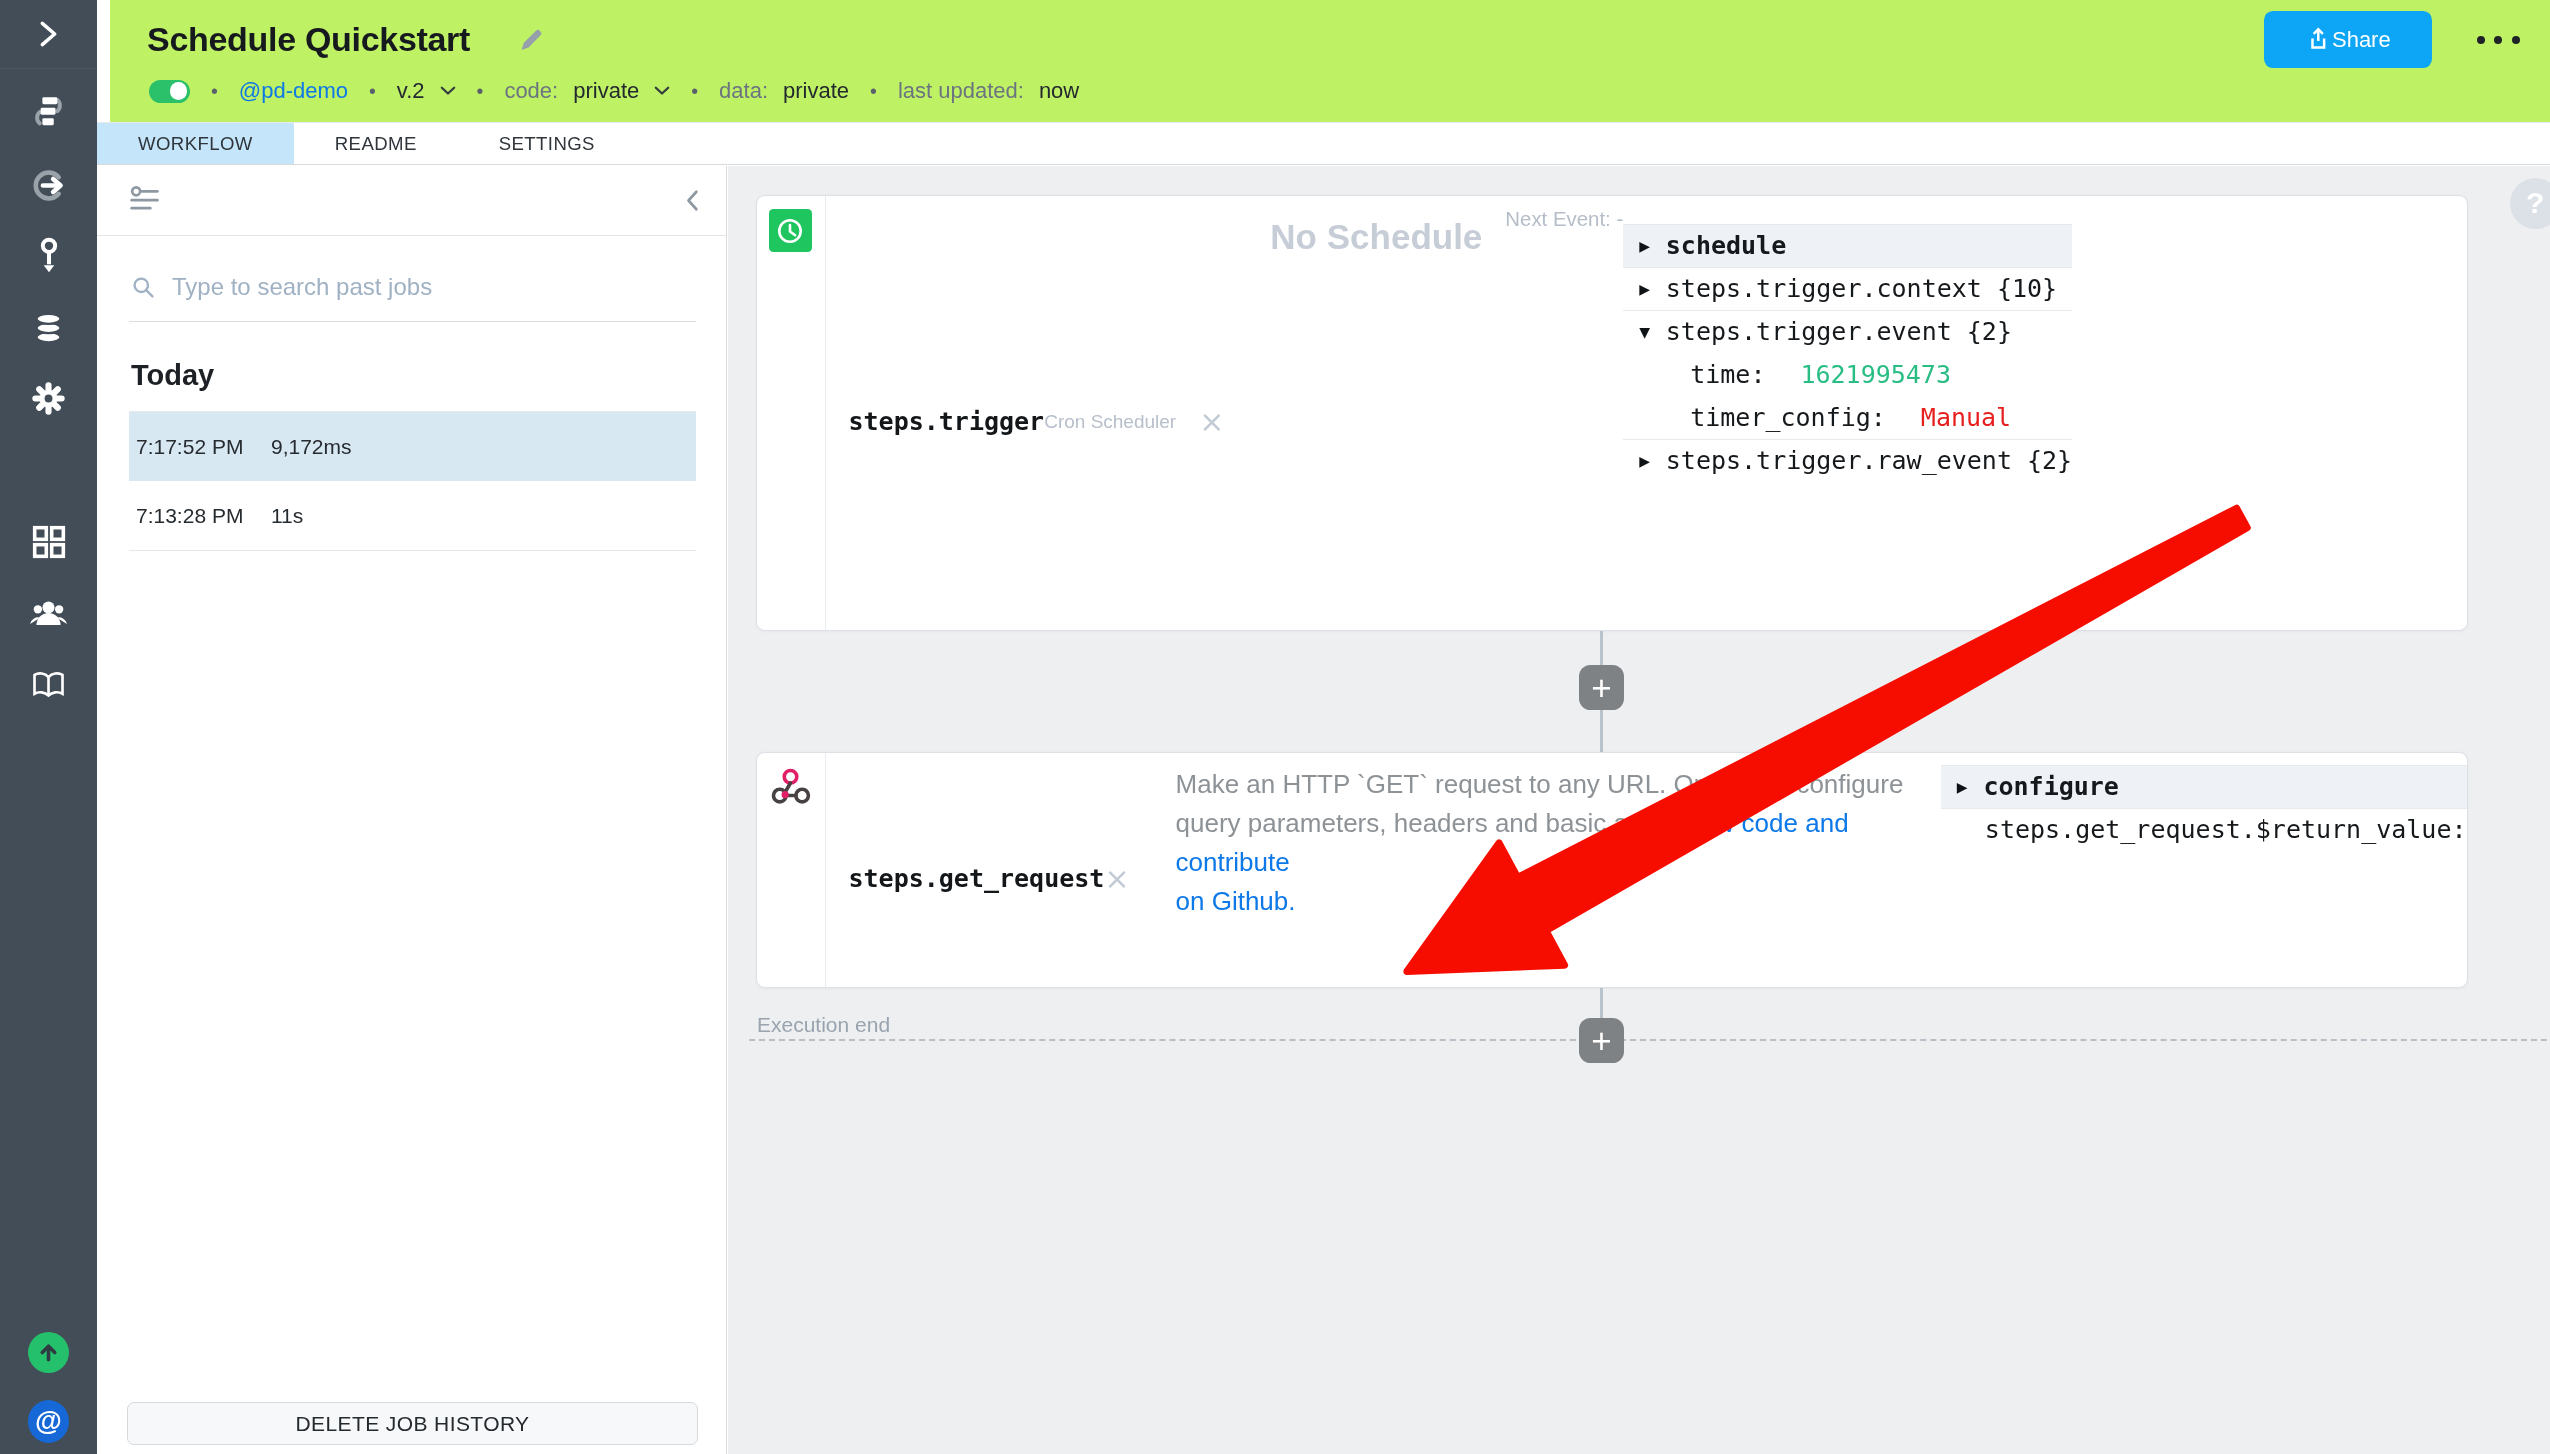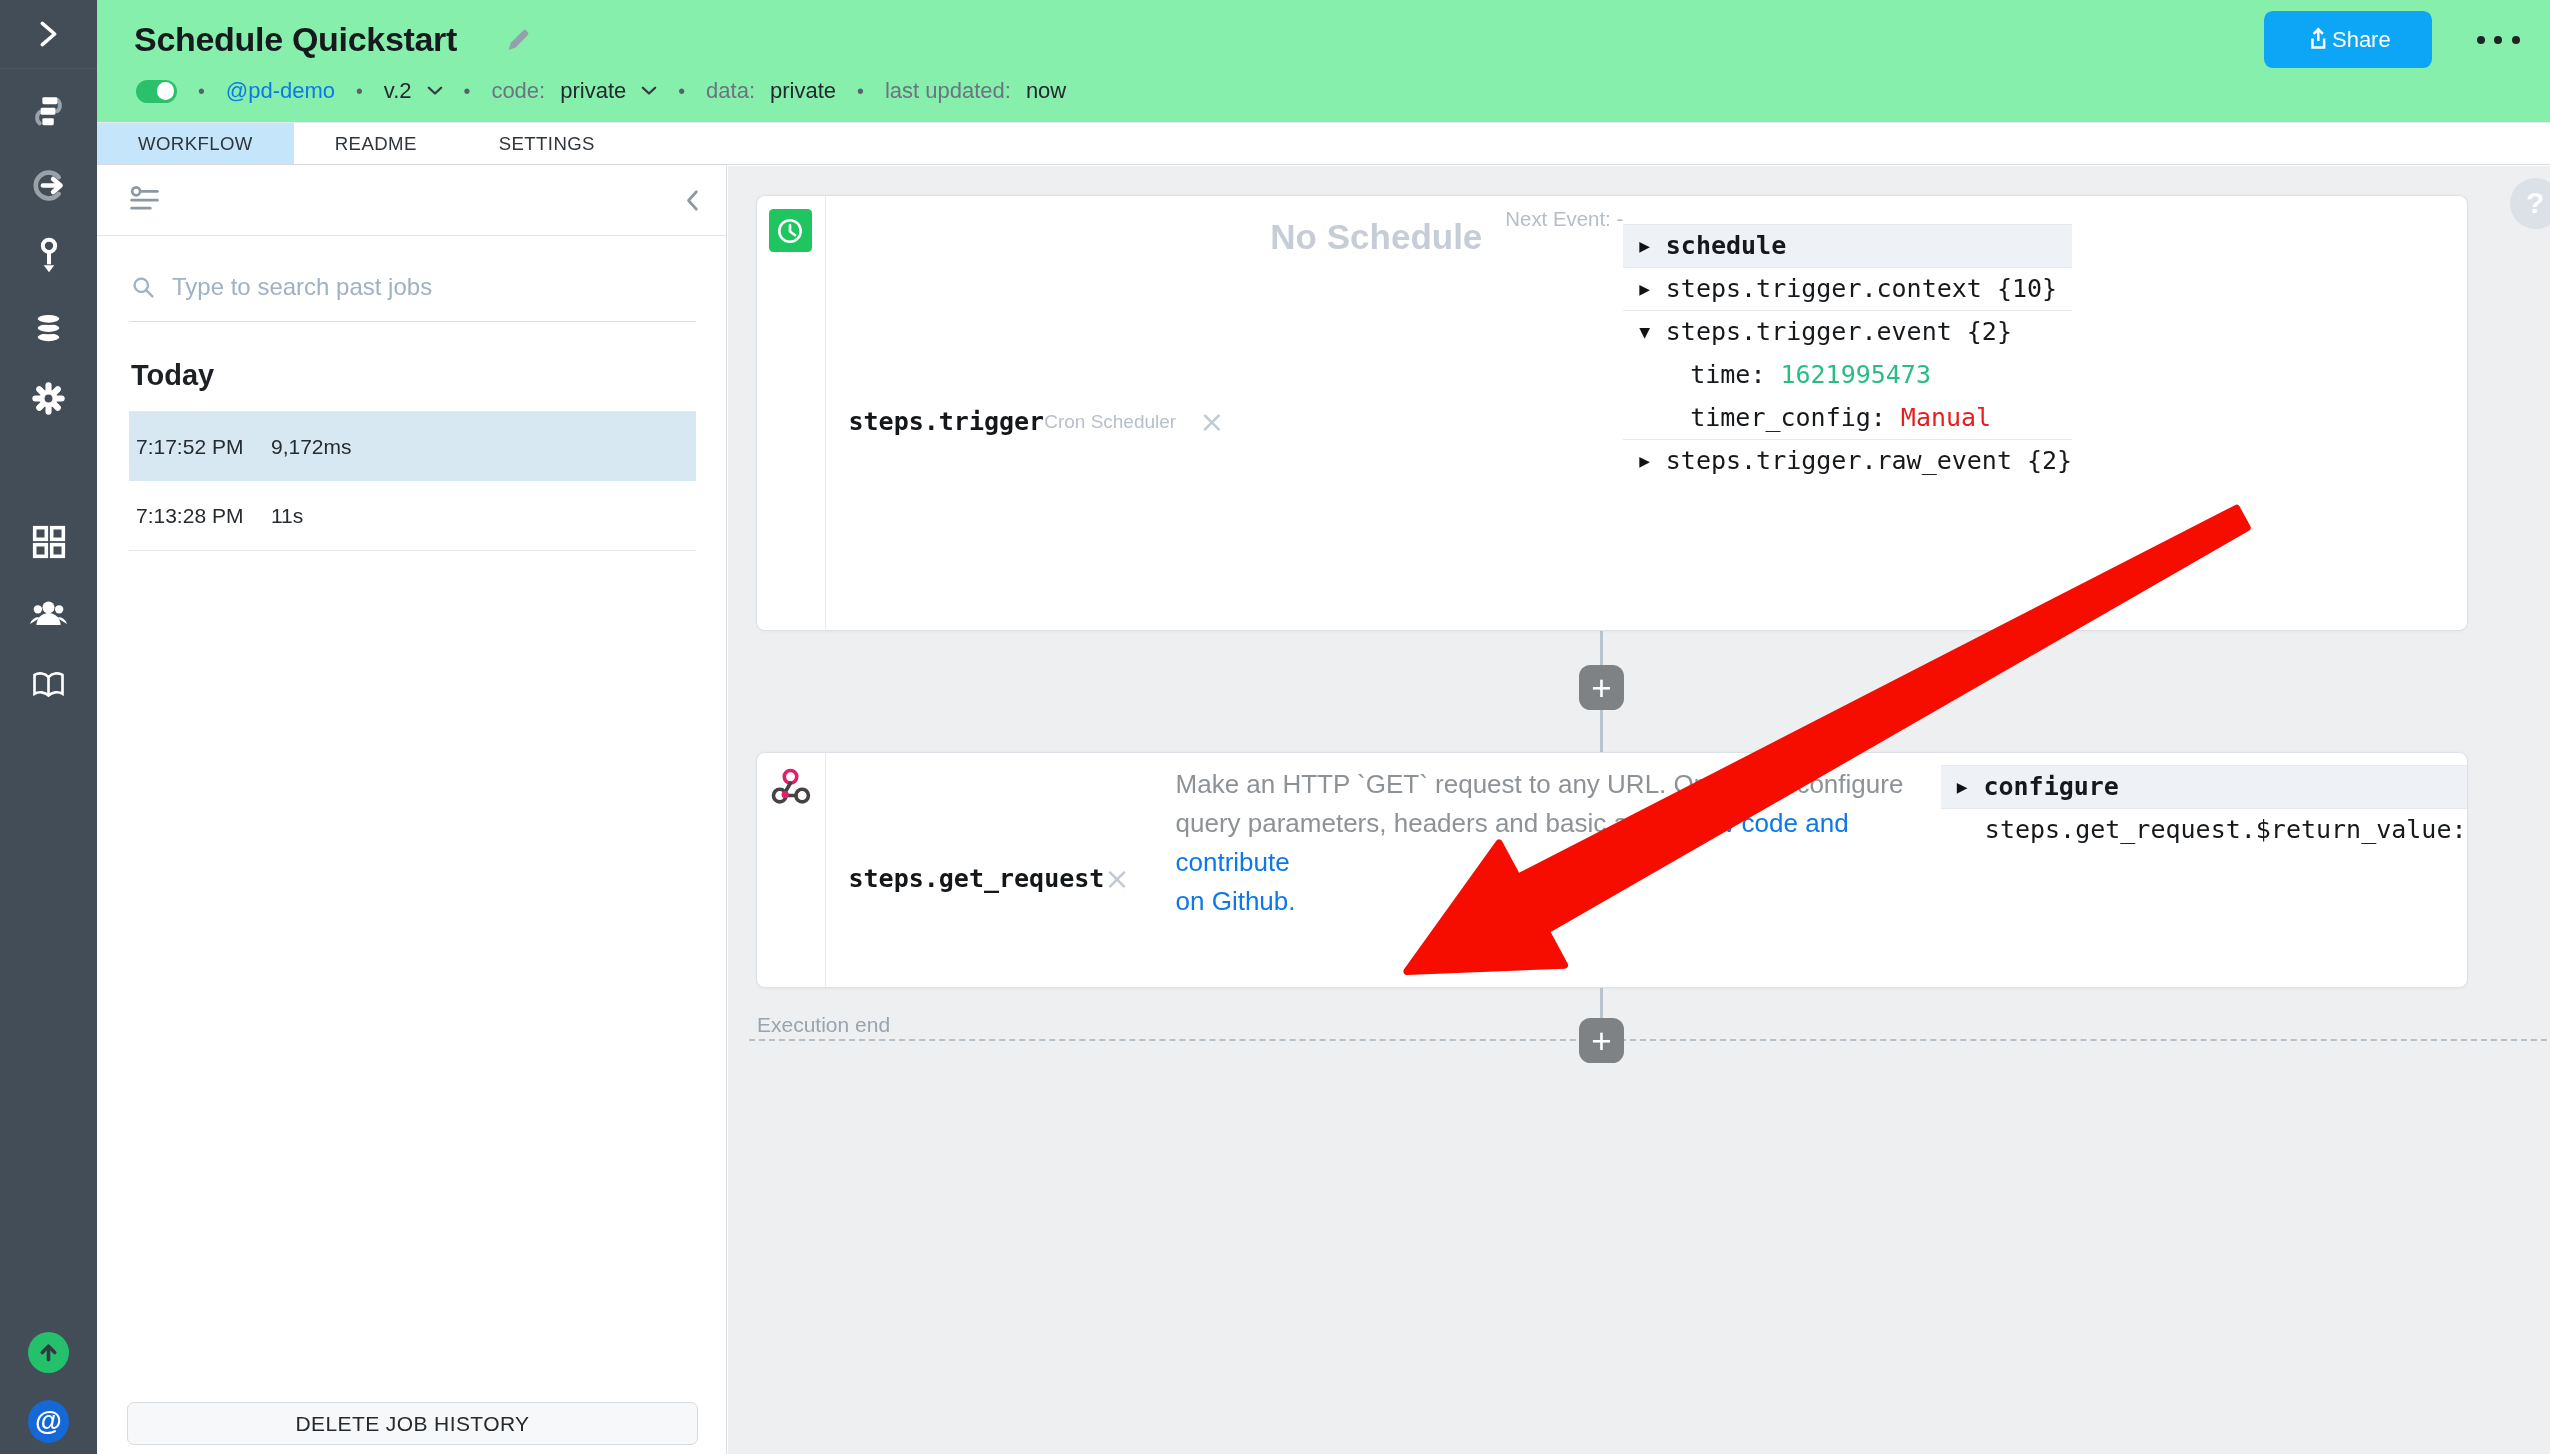--- a/index.html
+++ b/index.html
@@ -12,21 +12,21 @@
              display:flex; flex-direction:column; align-items:center; z-index:20; }
   .icon-btn { width:41px; height:41px; display:flex; align-items:center; justify-content:center; cursor:pointer; }
   .sidebar-top { width:100%; display:flex; justify-content:center; padding:13.3px 0; border-bottom:0.9px solid #4e5862; }
   .m26{margin-top:23px}.m36{margin-top:32px}.m33{margin-top:29px}.m116{margin-top:103px}.m34{margin-top:30px}.m35{margin-top:31px}
   .mauto{margin-top:auto}.m31{margin-top:27.5px}.mb14{margin-bottom:12.4px}
   .round-green { width:41px;height:41px;border-radius:50%;background:#25c06c;display:flex;align-items:center;justify-content:center; }
   .avatar { width:43px;height:43px;border-radius:50%;background:#1568d6;display:flex;align-items:center;justify-content:center;
             color:#fff;font-size:27.5px;font-weight:bold; }
 
   
-  .topbar { position:absolute; left:97px; top:0; right:0; height:122px; background:#86efac; z-index:10; }
+  .topbar { position:absolute; left:110px; top:0; right:0; height:122px; background:#bef264; z-index:10; }
   .title-row { position:absolute; left:37px; top:10.6px; right:26.6px; height:58px; display:flex; align-items:center; }
   .page-title { font-size:34px; font-weight:bold; color:#16191d; letter-spacing:-0.3px; }
   .pencil-btn { margin-left:48px; display:flex; align-items:center; cursor:pointer; }
   .share-btn { margin-left:auto; width:168px; height:57px; background:#0da5f5; border:none; border-radius:8.9px;
                color:#fff; font-size:22px; display:flex; align-items:center; justify-content:center; gap:0; cursor:pointer;
                font-family:"Liberation Sans",sans-serif; }
   .more-btn { margin-left:41px; display:flex; gap:9.7px; cursor:pointer; padding:8.9px 3.5px; }
   .more-btn i { width:8px; height:8px; border-radius:50%; background:#1f2328; }
   .meta-row { position:absolute; left:39px; top:78px; display:flex; align-items:center; gap:21px; font-size:22px; color:#24292f; }
   .toggle { width:41px; height:23px; border-radius:11.5px; background:#2bc06a; position:relative; cursor:pointer; }
@@ -80,21 +80,21 @@
   .app-label { font-size:19px; color:#b6bfca; }
   .close-x { font-size:30px; color:#c2cad3; line-height:1; cursor:pointer; font-family:"DejaVu Sans",sans-serif; }
   .headline { margin:21px 0 0 23px; font-size:35px; font-weight:bold; color:#c6cdd7; }
   .subline { margin:12.4px 0 0 23px; font-size:20.4px; color:#b4bdc8; }
   .rows { margin-top:27.5px; }
   .get .rows { margin-top:11.5px; }
   .row { height:43px; border-top:0.9px solid #e7eaed; display:flex; align-items:center; padding-left:16px;
          font-family:"DejaVu Sans Mono",monospace; font-size:25px; color:#16191c; cursor:pointer; }
   .row .caret { width:26.6px; flex:none; font-size:14px; color:#101316; font-family:"DejaVu Sans",sans-serif; }
   .row.shaded { background:#eef2f7; font-weight:bold; }
-  .row.child { border-top:none; padding-left:67px; cursor:default; }
+  .row.child { border-top:none; padding-left:67px; cursor:default;gap:20px; }
   .row.ret { padding-left:44px; cursor:default; }
   .kv-key { margin-right:15px; }
   .val-green { color:#27bd83; }
   .val-red { color:#e81e1e; }
   .desc { margin:12.4px 0 0 23px; width:1603px; font-size:26px; line-height:39px; color:#8d9297; }
   .desc a { color:#0d78e8; text-decoration:none; cursor:pointer; }
   .connector { position:absolute; width:2.7px; background:#b9c3cb; }
   #conn1 { left:872px; top:465px; height:122px; }
   #conn2 { left:872px; top:822px; height:53px; }
   .plus-btn { position:absolute; width:45px; height:45px; background:#7f8285; border-radius:11.5px; color:#fff;

